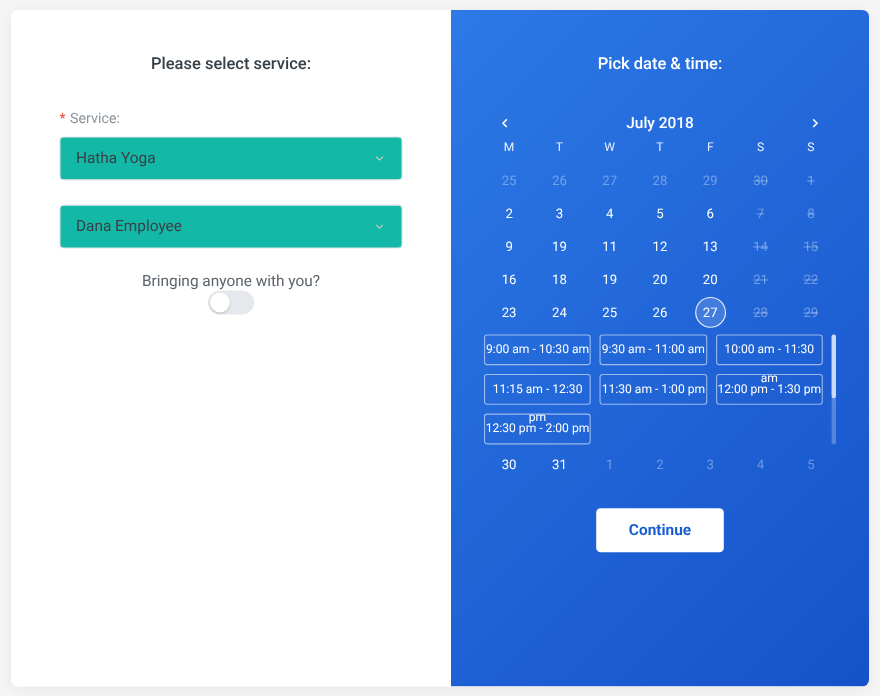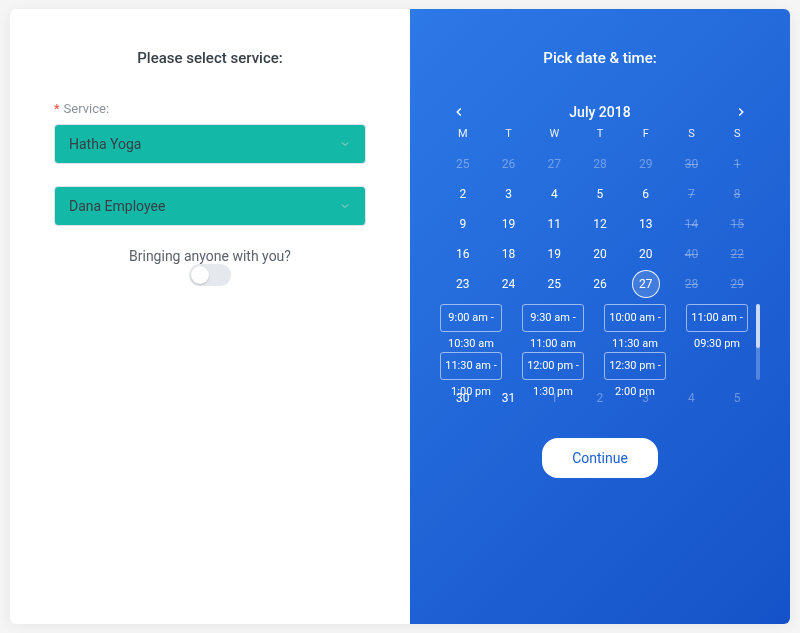--- a/index.html
+++ b/index.html
@@ -48,33 +48,33 @@
     border-radius:14px; cursor:pointer; position:relative;
   }
   .day.other { color: rgba(255,255,255,0.35); }
   .day.strike { color: rgba(255,255,255,0.35); text-decoration: line-through; }
   .day.selected {
     background: rgba(255,255,255,0.15);
     border:1px solid rgba(255,255,255,0.9);
     width:28px; height:28px; line-height:26px; margin:0 auto;
   }
   .slots-wrap { display:flex; margin-top:4px; margin-bottom:4px; }
-  .slots { display:grid; grid-template-columns:1fr 1fr 1fr 1fr; gap:20px; flex:1; }
+  .slots { display:grid; grid-template-columns:1fr 1fr 1fr; gap:8px; flex:1; }
   .slot {
     font-size:11px; text-align:center; height:28px; line-height:26px;
     border:1px solid rgba(255,255,255,0.55); border-radius:3px; cursor:pointer;
     color:#fff;
   }
   .slot.selected { background:#fff; color:#1a5fd0; border-color:#fff; font-weight:500; }
   .scroll-ind { width:4px; margin-left:8px; background:rgba(255,255,255,0.25); border-radius:2px; position:relative; }
   .scroll-ind::before { content:""; position:absolute; top:0; left:0; right:0; height:58%; background:rgba(255,255,255,0.7); border-radius:2px; }
   .continue-wrap { display:flex; justify-content:center; margin-top:24px; }
   .continue-btn {
-    background:#fff; color:#1a5fd0; font-weight:400; font-size:14px;
-    border:none; border-radius:16px; padding:12px 30px; cursor:pointer;
+    background:#fff; color:#1a5fd0; font-weight:700; font-size:14px;
+    border:none; border-radius:4px; padding:12px 30px; cursor:pointer;
   }
   svg { display:block; }
 </style>
 </head>
 <body>
 
 <div class="card">
 
   <div class="left">
     <div class="section-title">Please select service:</div>
@@ -164,40 +164,40 @@
           <div class="day ">13</div>
           <div class="day strike">14</div>
           <div class="day strike">15</div>
         </div>
         <div class="week">
           <div class="day ">16</div>
           <div class="day ">18</div>
           <div class="day ">19</div>
           <div class="day ">20</div>
           <div class="day ">20</div>
-          <div class="day strike">40</div>
+          <div class="day strike">21</div>
           <div class="day strike">22</div>
         </div>
         <div class="week">
           <div class="day ">23</div>
           <div class="day ">24</div>
           <div class="day ">25</div>
           <div class="day ">26</div>
           <div class="day selected">27</div>
           <div class="day strike">28</div>
           <div class="day strike">29</div>
         </div>
       </div>
 
     <div class="slots-wrap">
       <div class="slots" id="slots">
           <div class="slot">9:00 am - 10:30 am</div>
           <div class="slot">9:30 am - 11:00 am</div>
           <div class="slot">10:00 am - 11:30 am</div>
-          <div class="slot">11:00 am - 09:30 pm</div>
+          <div class="slot">11:15 am - 12:30 pm</div>
           <div class="slot">11:30 am - 1:00 pm</div>
           <div class="slot">12:00 pm - 1:30 pm</div>
           <div class="slot">12:30 pm - 2:00 pm</div>
         </div>
       <div class="scroll-ind"></div>
     </div>
 
     <div class="week" id="last-week">
         <div class="day ">30</div>
         <div class="day ">31</div>

